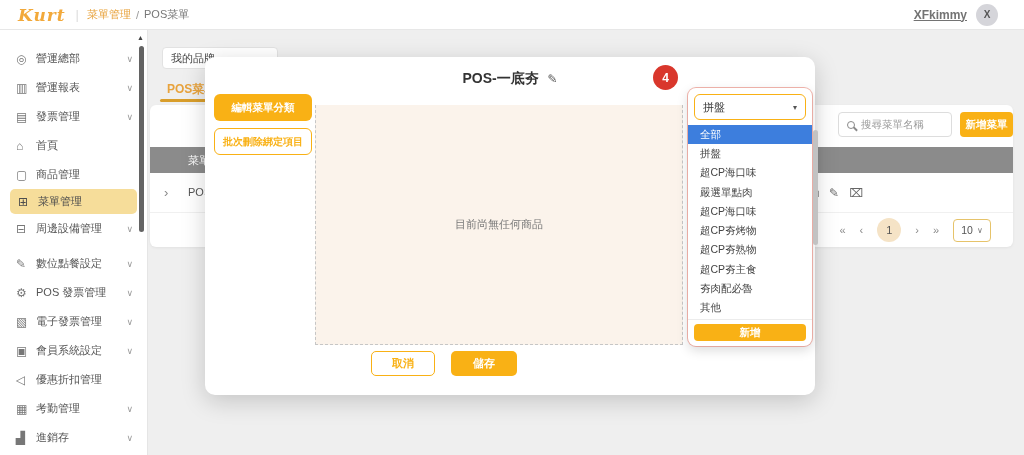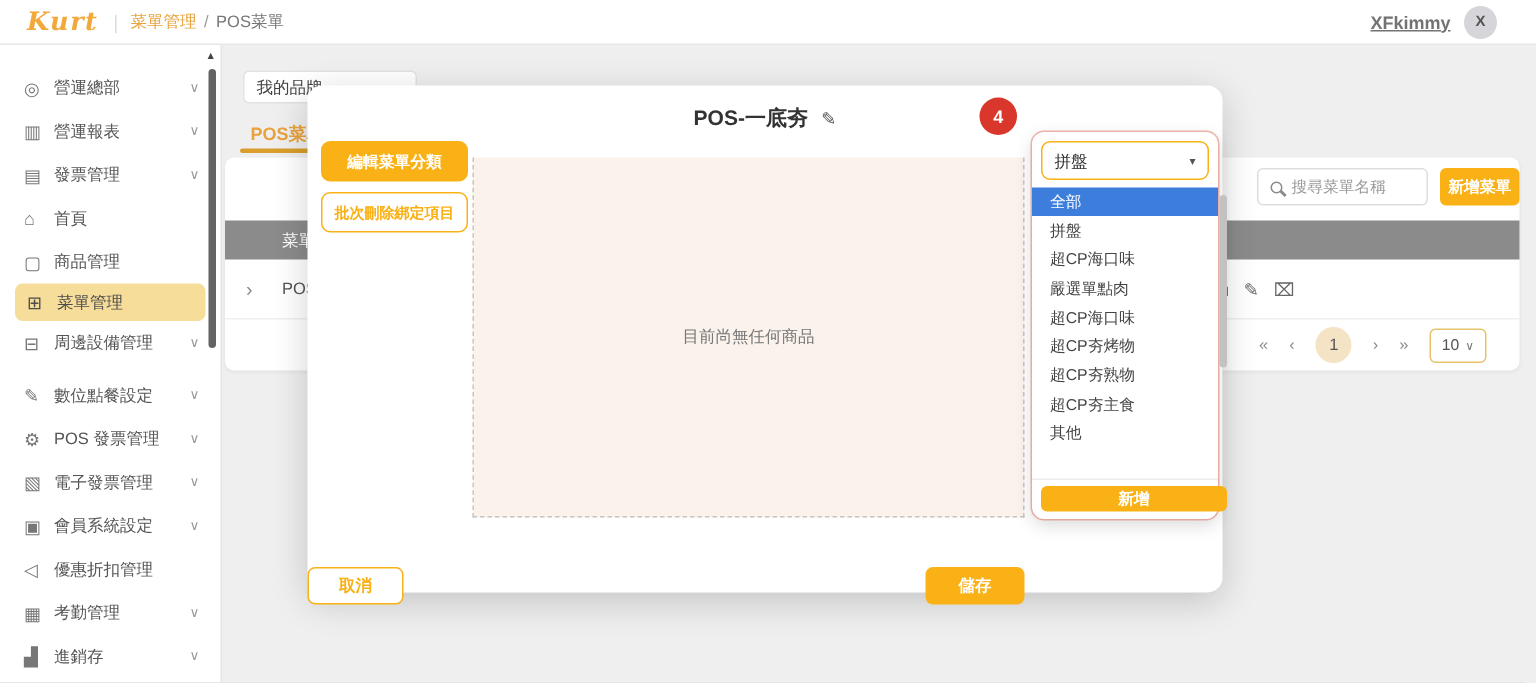--- a/index.html
+++ b/index.html
@@ -56,34 +56,34 @@
 
   
   .modal { position:absolute; left:205px; top:57px; width:610px; height:338px; background:#fff; border-radius:10px; box-shadow:0 6px 24px rgba(0,0,0,.18); z-index:10;padding-left:24px; }
   .modal-title-row { position:absolute; left:0; top:13px; width:100%; text-align:center; font-size:14px; font-weight:bold; color:#333; }
   .modal-title-row .edit-pencil { font-size:12px; color:#555; font-weight:normal; margin-left:5px; }
   .btn-edit-cat { position:absolute; left:9px; top:37px; width:98px; height:27px; background:#F9B115; border:none; border-radius:6px; color:#fff; font-size:10.5px; font-weight:bold; cursor:pointer; }
   .btn-batch-del { position:absolute; left:9px; top:71px; width:98px; height:27px; background:#fff; border:1.5px solid #F9B115; border-radius:6px; color:#F9B115; font-size:10px; font-weight:bold; cursor:pointer;font-family:Liberation Mono, monospace; }
   .content-bar { position:absolute; left:110px; top:33px; width:368px; height:15px; background:#8B8B8B; color:#fff; font-size:9px; display:flex; align-items:center; justify-content:center; }
   .dashed-area { position:absolute; left:110px; top:48px; width:368px; height:240px; background:#FBF3EB; border:1px dashed #c6c6c6; border-top:none; display:flex; align-items:center; justify-content:center; }
   .empty-text { color:#777; font-size:11px; }
-  .modal-actions { position:absolute; left:0; top:321px; width:478px; display:flex; justify-content:space-between; gap:16px; }
+  .modal-actions { position:absolute; left:0; top:294px; width:478px; display:flex; justify-content:center; gap:16px; }
   .btn-cancel { width:64px; height:25px; background:#fff; border:1.5px solid #F9B115; border-radius:5px; color:#F9B115; font-size:11px; font-weight:bold; cursor:pointer; }
   .btn-save { width:66px; height:25px; background:#F9B115; border:none; border-radius:5px; color:#fff; font-size:11px; font-weight:bold; cursor:pointer; }
   .modal-scrollbar { position:absolute; right:-3px; top:73px; width:5px; height:115px; background:#c2c2c2; border-radius:3px; }
 
   
   .cat-panel { position:absolute; left:483px; top:31px; width:124px; height:258px; background:#fff; border-radius:8px; box-shadow:0 0 0 1px rgba(226,106,90,.5), 0 4px 12px rgba(0,0,0,.15); }
   .cat-select { position:absolute; left:6px; top:6px; width:112px; height:26px; border:1.5px solid #F9B115; border-radius:6px; background:#fff; display:flex; align-items:center; padding:0 8px; font-size:11px; color:#333; cursor:pointer; }
   .cat-select .caret { margin-left:auto; font-size:8px; color:#555; }
   .cat-options { position:absolute; left:0; top:37px; width:124px; }
   .cat-option { height:19.3px; display:flex; align-items:center; padding-left:12px; font-size:10.5px; color:#444; cursor:pointer; white-space:nowrap; }
   .cat-option.selected { background:#3D7EDD; color:#fff; }
   .cat-divider { position:absolute; left:0; top:231px; width:124px; height:1px; background:#ececec; }
-  .btn-cat-add { position:absolute; left:6px; top:236px; width:124px; height:17px; padding:0; background:#F9B115; border:none; border-radius:4px; color:#fff; font-size:10.5px; font-weight:bold; cursor:pointer; }
+  .btn-cat-add { position:absolute; left:6px; top:236px; width:112px; height:17px; padding:0; background:#F9B115; border:none; border-radius:4px; color:#fff; font-size:10.5px; font-weight:bold; cursor:pointer; }
 
   .step-badge { position:absolute; left:448px; top:8px; width:25px; height:25px; border-radius:50%; background:#D9372C; color:#fff; font-size:12px; font-weight:bold; display:flex; align-items:center; justify-content:center; box-shadow:0 0 0 2px rgba(255,255,255,.7); z-index:12; }
 </style>
 </head>
 <body>
 
 <div class="page">
 
   <div class="topbar">
     <span class="logo">Kurt</span>
@@ -228,20 +228,21 @@
       </div>
       <div class="cat-options">
         <div class="cat-option selected">全部</div>
         <div class="cat-option">拼盤</div>
         <div class="cat-option">超CP海口味</div>
         <div class="cat-option">嚴選單點肉</div>
         <div class="cat-option">超CP海口味</div>
         <div class="cat-option">超CP夯烤物</div>
         <div class="cat-option">超CP夯熟物</div>
         <div class="cat-option">超CP夯主食</div>
+        <div class="cat-option">夯肉配必魯</div>
         <div class="cat-option">其他</div>
       </div>
       <div class="cat-divider"></div>
       <button class="btn-cat-add">新增</button>
     </div>
 
     <div class="step-badge">4</div>
 
     <div class="modal-actions">
       <button class="btn-cancel">取消</button>

